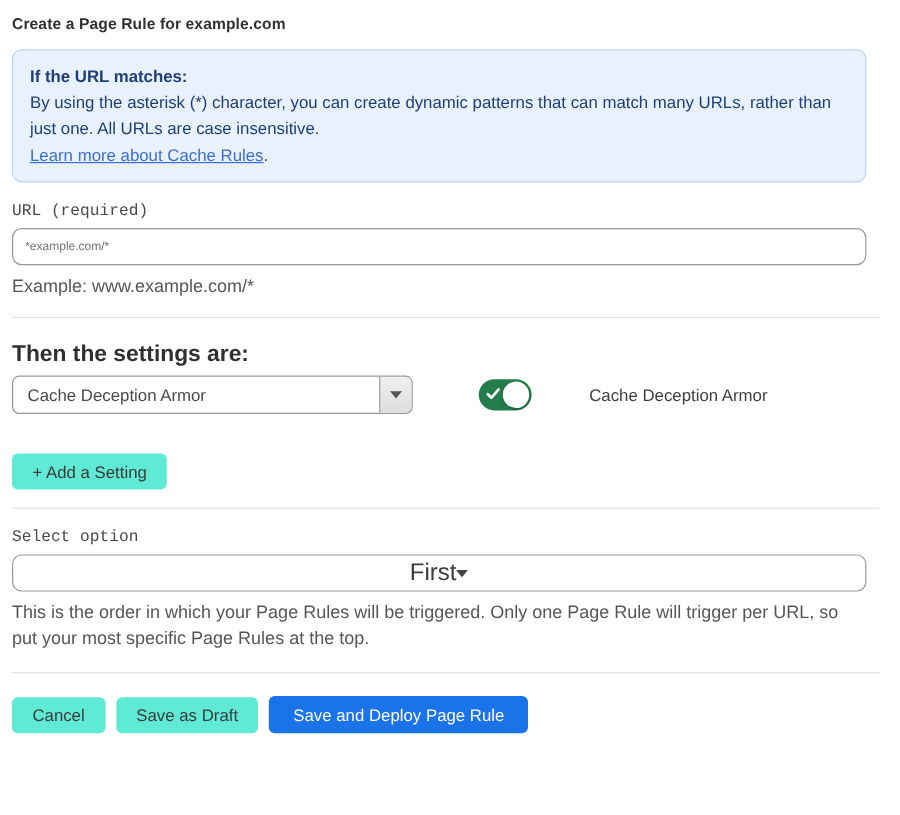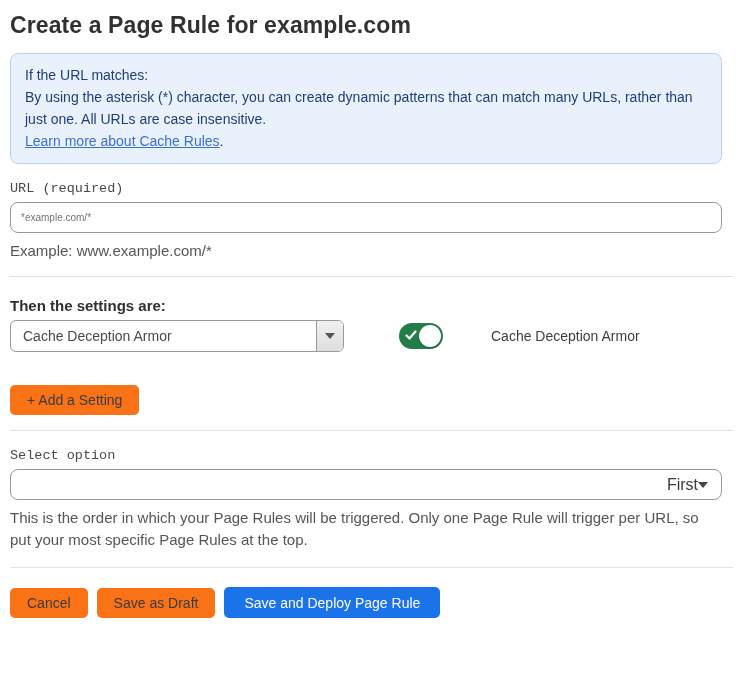--- a/index.html
+++ b/index.html
@@ -9,37 +9,37 @@
     height: 679px;
     font-family: "Liberation Sans", "DejaVu Sans", sans-serif;
     color: #333333;
     overflow: hidden;
   }
   .page {
     padding: 12px 28px 0 10px;
     width: 750px;
   }
   .page-title {
-    font-size: 23px;
+    font-size: 13px;
     font-weight: bold;
     color: #313131;
     letter-spacing: 0.1px;
   }
   
   .info-box {
     margin-top: 14px;
     background: #e9f2fc;
     border: 1px solid #b7d5f2;
     border-radius: 8px;
     padding: 10px 14px 11px 14px;
     color: #1e3e78;
     font-size: 14px;
     line-height: 22px;
   }
-  .info-heading { font-weight: normal; }
+  .info-heading { font-weight: bold; }
   .info-link {
     color: #3b6fd1;
     text-decoration: underline;
     cursor: pointer;
   }
   
   .field-label {
     font-size: 13.5px;
     color: #4a4a4a;
     margin-top: 17px;
@@ -65,21 +65,21 @@
     background: #ffffff;
     outline: none;
   }
   .divider {
     border: none;
     border-top: 1px solid #e2e2e2;
     margin-top: 15px;
     margin-right: -11px;
   }
   .section-heading {
-    font-size: 15px;
+    font-size: 19px;
     font-weight: bold;
     color: #2f2f2f;
     margin-top: 20px;
   }
   .section-heading.order { margin-top: 21px; }
   
   .setting-row {
     margin-top: 6px;
     display: flex;
     align-items: center;
@@ -148,21 +148,21 @@
   }
   .toggle-label {
     margin-left: 17px;
     font-size: 14px;
     color: #3d3d3d;
   }
   
   .gray-btn {
     height: 30px;
     padding: 0 17px;
-    background: #f97316;
+    background: #5eead4;
     border: none;
     border-radius: 5px;
     font-size: 14px;
     font-family: "Liberation Sans", "DejaVu Sans", sans-serif;
     color: #3b3b3b;
     cursor: pointer;
   }
   .add-setting-btn { margin-top: 33px; }
   .blue-btn {
     height: 31px;
@@ -177,23 +177,23 @@
   }
   
   .order-select {
     margin-top: 6px;
     width: 100%;
     height: 31px;
     border: 1px solid #989898;
     border-radius: 8px;
     display: flex;
     align-items: center;
-    justify-content: flex-end;
+    justify-content: center;
     padding: 0 13px;
-    font-size: 16px;
+    font-size: 20px;
     color: #3b3b3b;
     background: #ffffff;
     cursor: pointer;
   }
   .order-select .caret {
     border-left-width: 5px;
     border-right-width: 5px;
     border-top-width: 6px;
     border-top-color: #444444;
   }

